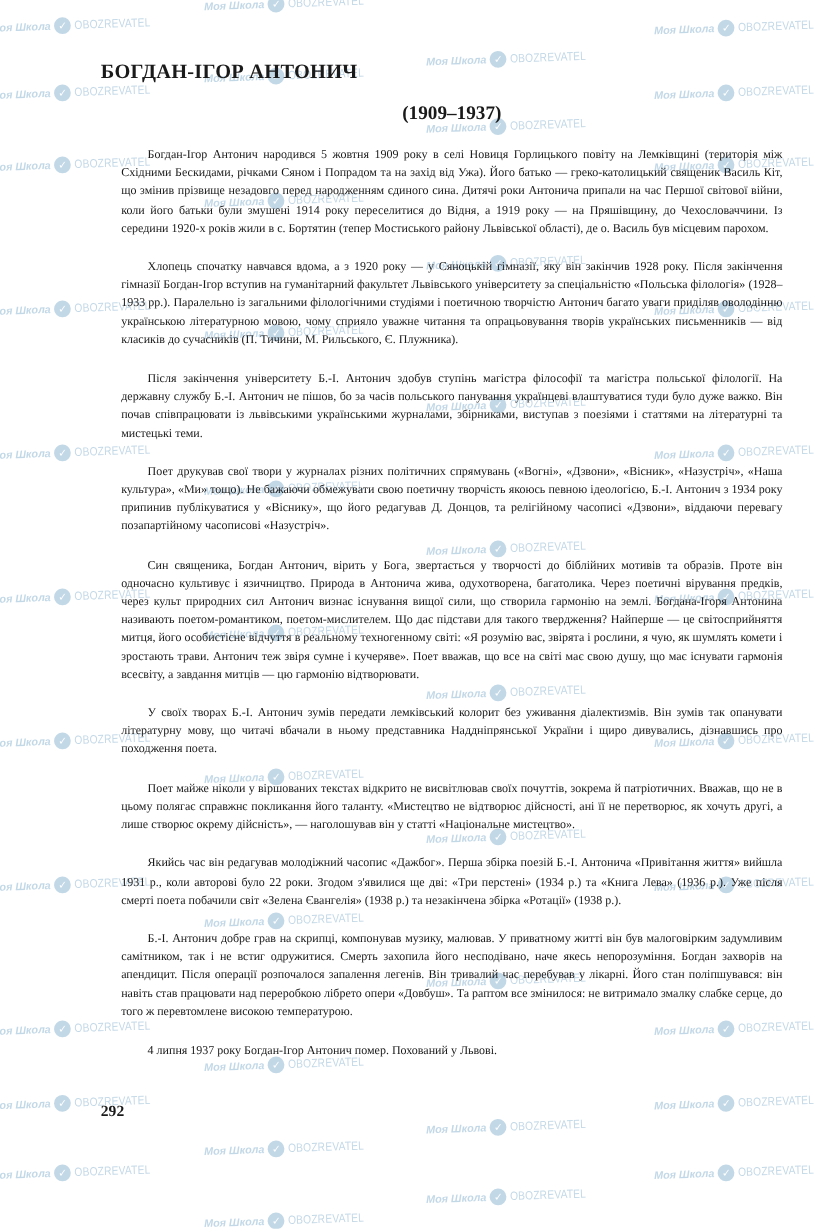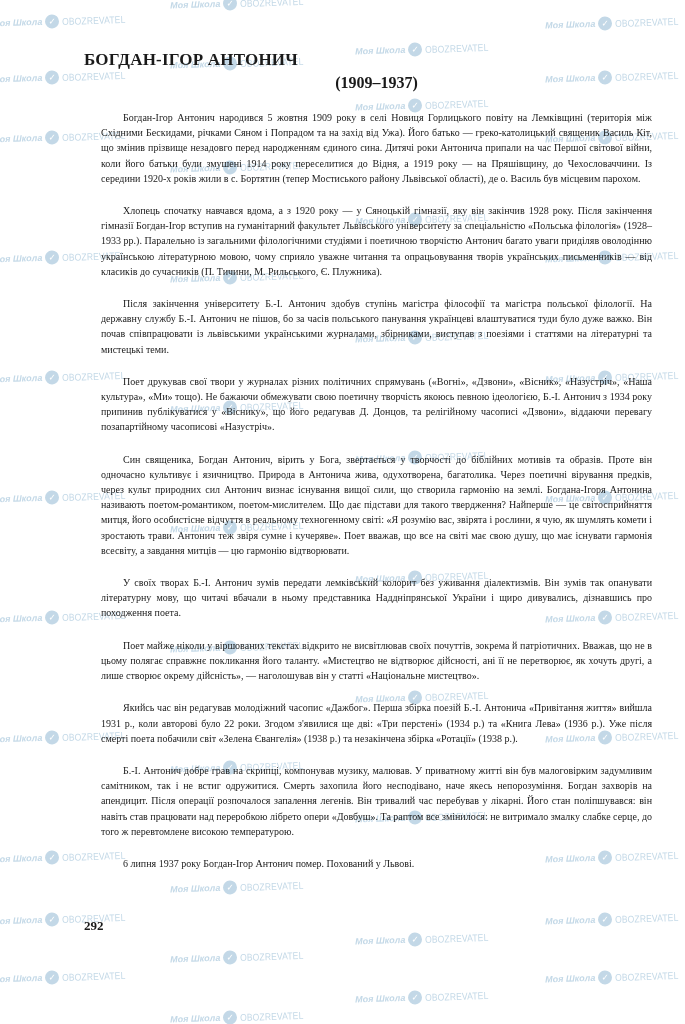--- a/index.html
+++ b/index.html
@@ -46,21 +46,21 @@
       font-size: 17px;
       line-height: 19px;
       margin: 0;
       letter-spacing: 0.2px;
     }
     .years {
       text-align: center;
       font-weight: bold;
       font-size: 16px;
       line-height: 20px;
-      margin: 4px 0 8px 0;
+      margin: 16px 0 8px 0;
     }
     .para {
       margin: 17px;
       font-size: 10px;
       line-height: 15.2px;
       text-align: justify;
       text-indent: 22px;
       hyphens: auto;
     }
     .page-number {
@@ -298,16 +298,16 @@
   <div class="years">(1909–1937)</div>
   <p class="para">Богдан-Ігор Антонич народився 5 жовтня 1909 року в селі Новиця Горлицького повіту на Лемківщині (територія між Східними Бескидами, річками Сяном і Попрадом та на захід від Ужа). Його батько — греко-католицький священик Василь Кіт, що змінив прізвище незадовго перед народженням єдиного сина. Дитячі роки Антонича припали на час Першої світової війни, коли його батьки були змушені 1914 року переселитися до Відня, а 1919 року — на Пряшівщину, до Чехословаччини. Із середини 1920-х років жили в с. Бортятин (тепер Мостиського району Львівської області), де о. Василь був місцевим парохом.</p>
   <p class="para">Хлопець спочатку навчався вдома, а з 1920 року — у Сяноцькій гімназії, яку він закінчив 1928 року. Після закінчення гімназії Богдан-Ігор вступив на гуманітарний факультет Львівського університету за спеціальністю «Польська філологія» (1928–1933 рр.). Паралельно із загальними філологічними студіями і поетичною творчістю Антонич багато уваги приділяв оволодінню українською літературною мовою, чому сприяло уважне читання та опрацьовування творів українських письменників — від класиків до сучасників (П. Тичини, М. Рильського, Є. Плужника).</p>
   <p class="para">Після закінчення університету Б.-І. Антонич здобув ступінь магістра філософії та магістра польської філології. На державну службу Б.-І. Антонич не пішов, бо за часів польського панування українцеві влаштуватися туди було дуже важко. Він почав співпрацювати із львівськими українськими журналами, збірниками, виступав з поезіями і статтями на літературні та мистецькі теми.</p>
   <p class="para">Поет друкував свої твори у журналах різних політичних спрямувань («Вогні», «Дзвони», «Вісник», «Назустріч», «Наша культура», «Ми» тощо). Не бажаючи обмежувати свою поетичну творчість якоюсь певною ідеологією, Б.-І. Антонич з 1934 року припинив публікуватися у «Віснику», що його редагував Д. Донцов, та релігійному часописі «Дзвони», віддаючи перевагу позапартійному часописові «Назустріч».</p>
   <p class="para">Син священика, Богдан Антонич, вірить у Бога, звертається у творчості до біблійних мотивів та образів. Проте він одночасно культивує і язичництво. Природа в Антонича жива, одухотворена, багатолика. Через поетичні вірування предків, через культ природних сил Антонич визнає існування вищої сили, що створила гармонію на землі. Богдана-Ігоря Антонина називають поетом-романтиком, поетом-мислителем. Що дає підстави для такого твердження? Найперше — це світосприйняття митця, його особистісне відчуття в реальному техногенному світі: «Я розумію вас, звірята і рослини, я чую, як шумлять комети і зростають трави. Антонич теж звіря сумне і кучеряве». Поет вважав, що все на світі має свою душу, що має існувати гармонія всесвіту, а завдання митців — цю гармонію відтворювати.</p>
   <p class="para">У своїх творах Б.-І. Антонич зумів передати лемківський колорит без уживання діалектизмів. Він зумів так опанувати літературну мову, що читачі вбачали в ньому представника Наддніпрянської України і щиро дивувались, дізнавшись про походження поета.</p>
   <p class="para">Поет майже ніколи у віршованих текстах відкрито не висвітлював своїх почуттів, зокрема й патріотичних. Вважав, що не в цьому полягає справжнє покликання його таланту. «Мистецтво не відтворює дійсності, ані її не перетворює, як хочуть другі, а лише створює окрему дійсність», — наголошував він у статті «Національне мистецтво».</p>
   <p class="para">Якийсь час він редагував молодіжний часопис «Дажбог». Перша збірка поезій Б.-І. Антонича «Привітання життя» вийшла 1931 р., коли авторові було 22 роки. Згодом з'явилися ще дві: «Три перстені» (1934 р.) та «Книга Лева» (1936 р.). Уже після смерті поета побачили світ «Зелена Євангелія» (1938 р.) та незакінчена збірка «Ротації» (1938 р.).</p>
   <p class="para">Б.-І. Антонич добре грав на скрипці, компонував музику, малював. У приватному житті він був малоговірким задумливим самітником, так і не встиг одружитися. Смерть захопила його несподівано, наче якесь непорозуміння. Богдан захворів на апендицит. Після операції розпочалося запалення легенів. Він тривалий час перебував у лікарні. Його стан поліпшувався: він навіть став працювати над переробкою лібрето опери «Довбуш». Та раптом все змінилося: не витримало змалку слабке серце, до того ж перевтомлене високою температурою.</p>
-  <p class="para">6 липня 1937 року Богдан-Ігор Антонич помер. Похований у Львові.</p>
+  <p class="para">4 липня 1937 року Богдан-Ігор Антонич помер. Похований у Львові.</p>
 </main>
 
 <div class="page-number">292</div>
 
 </body></html>

